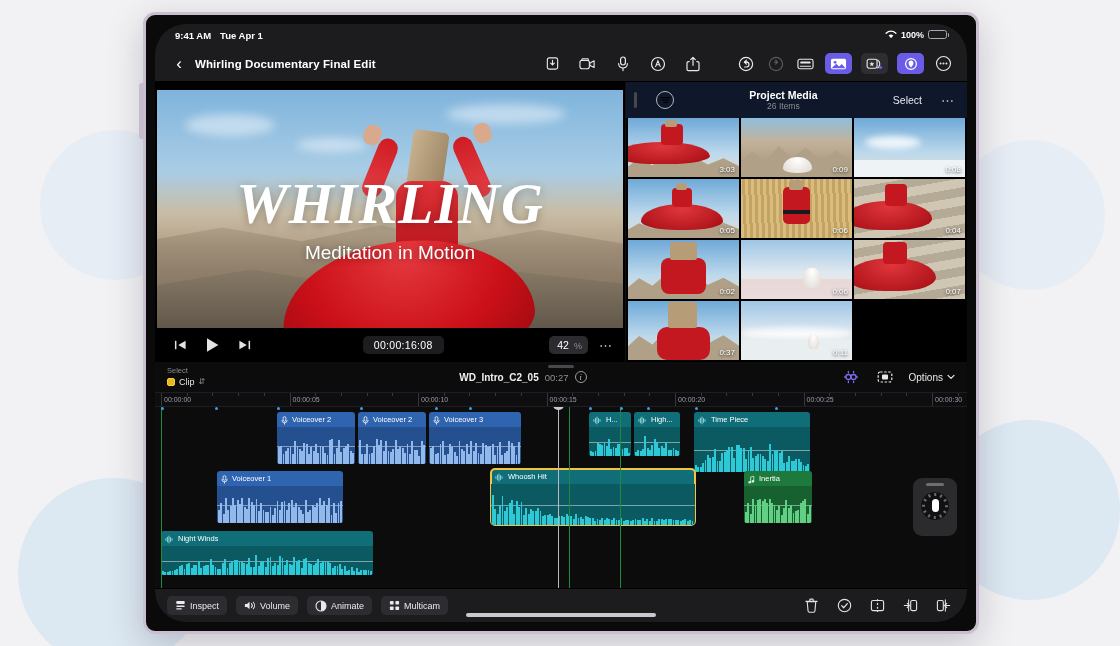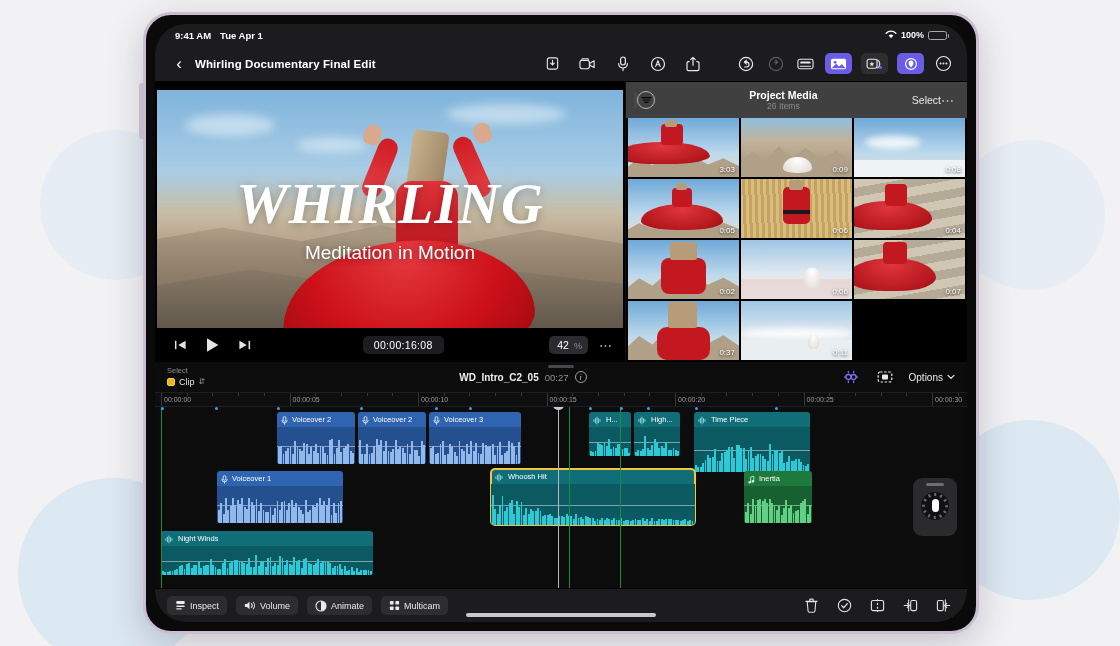--- a/index.html
+++ b/index.html
@@ -15,21 +15,21 @@
   #blob-left   { width: 190px; height: 190px; left: 18px;  top: 478px; }
   #blob-left2  { width: 150px; height: 150px; left: 40px;  top: 130px; background:#dce9f5; opacity:.55;}
   #blob-right  { width: 180px; height: 180px; left: 940px; top: 420px; }
   #blob-right2 { width: 150px; height: 150px; left: 955px; top: 140px; background:#dce9f5; opacity:.55;}
 
   
   #device {
     position: absolute; left: 143px; top: 12px;
     width: 836px; height: 622px;
     background: #0a0a0b;
-    border-radius: 28px;
+    border-radius: 12px;
     border: 3px solid #c9bfd0;
     box-shadow: 0 10px 36px rgba(40,30,60,.22);
     padding: 9px;
   }
   #side-button {
     position: absolute; left: -7px; top: 68px; width: 5px; height: 56px;
     background: #c6bccd; border-radius: 3px 0 0 3px;
   }
   #screen {
     width: 100%; height: 100%;
@@ -40,21 +40,21 @@
 
   
   #statusbar {
     height: 22px; flex: 0 0 22px;
     background: #1c1c1e;
     display: flex; align-items: center; justify-content: space-between;
     padding: 0 20px;
     color: #fff; font-size: 9.5px; font-weight: bold;
   }
   #statusbar .left { display: flex; gap: 9px; }
-  #statusbar .right { display: flex; gap: 4px; align-items: center; }
+  #statusbar .right { display: flex; gap: 4px; }
   .batt-shell { width: 19px; height: 9px; border: 1px solid #a8a8ad; border-radius: 2.5px; padding: 1px; position: relative; }
   .batt-fill { height: 100%; background: #fff; border-radius: 1px; }
   .batt-nub { position:absolute; right:-3px; top:2.5px; width:1.5px; height:3.5px; background:#a8a8ad; border-radius:0 1px 1px 0;}
 
   
   #apptoolbar {
     height: 36px; flex: 0 0 36px;
     background: #1c1c1e;
     display: flex; align-items: center;
     padding: 0 13px;
@@ -140,21 +140,21 @@
   }
   #zoom-pill { background:#2c2c30; border-radius:5px; padding:3px 6px 3px 8px; display:flex; gap:5px; align-items:baseline; }
   #zoom-val { color:#fff; font-size:10.5px; }
   #zoom-unit { color:#8d8d93; font-size:9px; }
   #viewer-more { color:#d8d8dc; margin-left:11px; cursor:pointer; font-size:13px; letter-spacing:1px;}
 
   
   #media-pane { flex: 1; background: #000; display: flex; flex-direction: column; border-left: 1px solid #111; }
   #media-head {
     height: 36px; flex: 0 0 36px; display: flex; align-items: center;
-    padding: 0 12px 0 8px; gap: 0; background:#404040;
+    padding: 0 12px 0 8px; gap: 19px; background:#0f172a;
   }
   #grabber { width: 3px; height: 16px; background: #48484c; border-radius: 2px; }
   #media-head .circ-icon { width: 18px; height: 18px; border: 1.3px solid #b4b4ba; border-radius: 50%; display:flex; align-items:center; justify-content:center; cursor:pointer;}
   #media-titles { flex: 1; text-align: center; line-height: 1.15; }
   #media-title { color: #fff; font-size: 10.5px; font-weight: bold; }
   #media-count { color: #8c8c92; font-size: 8.5px; margin-top: 1px; }
   #select-btn { color: #e8e8ec; font-size: 10.5px; cursor: pointer; }
   #media-more { color: #d0d0d6; font-size: 13px; cursor: pointer; letter-spacing:1px; }
 
   #media-grid { flex: 1; display: grid; grid-template-columns: repeat(3,1fr); gap: 2px; padding: 0 2px 2px 2px; min-height:0; }

